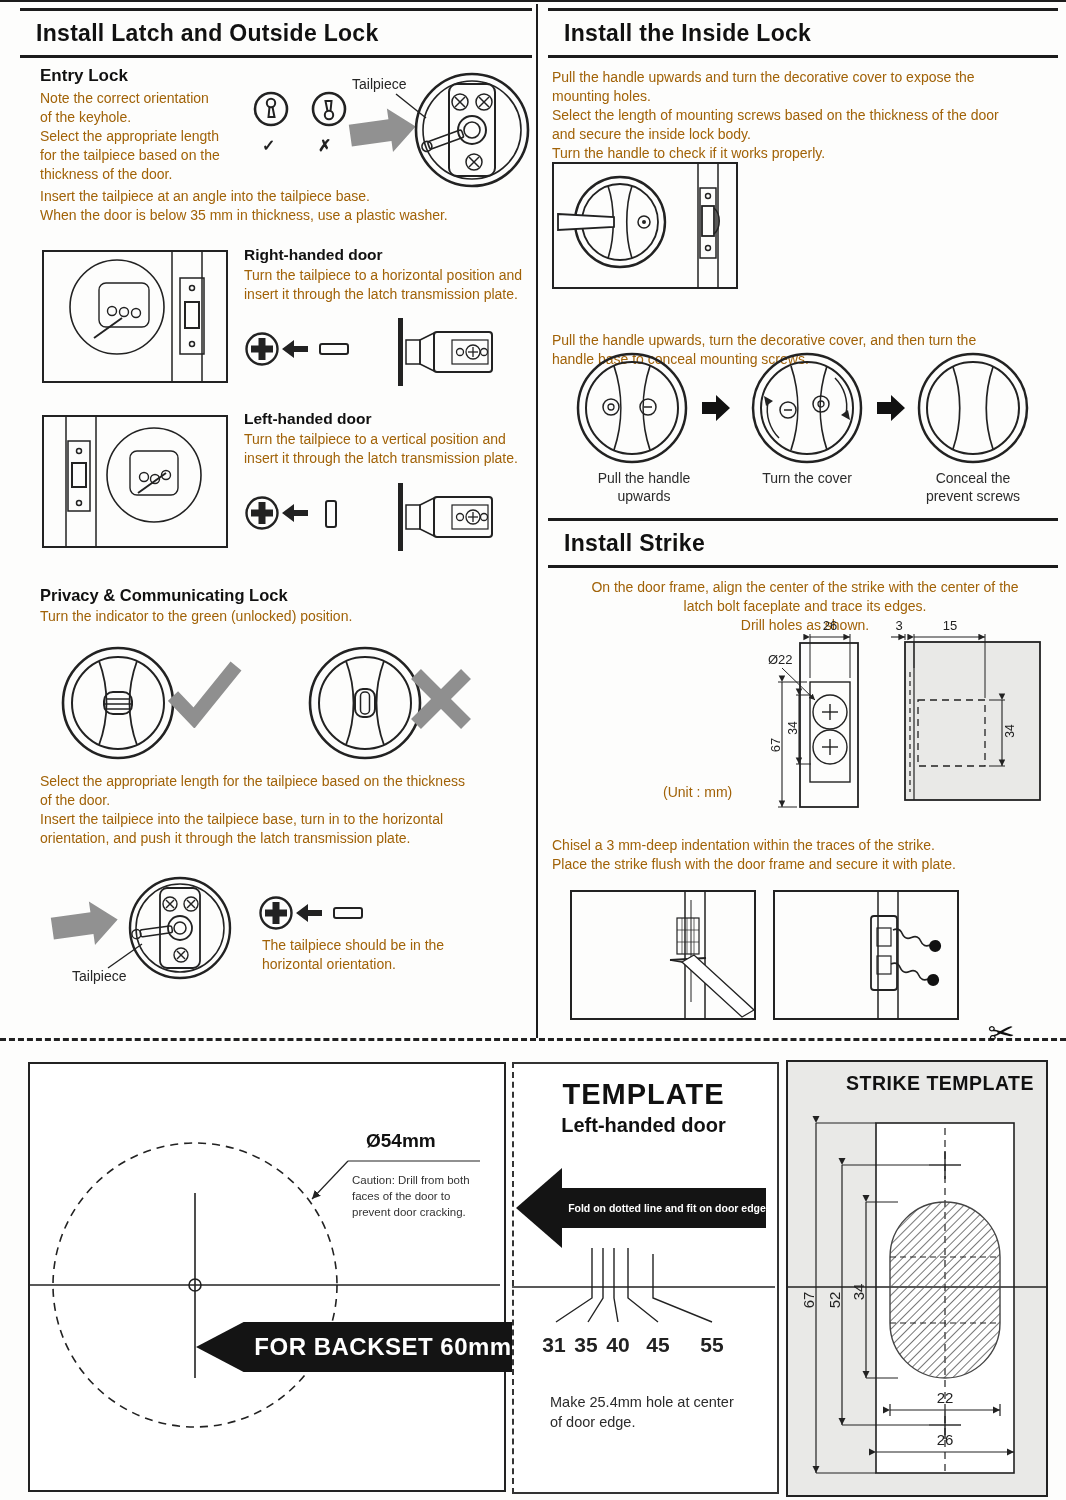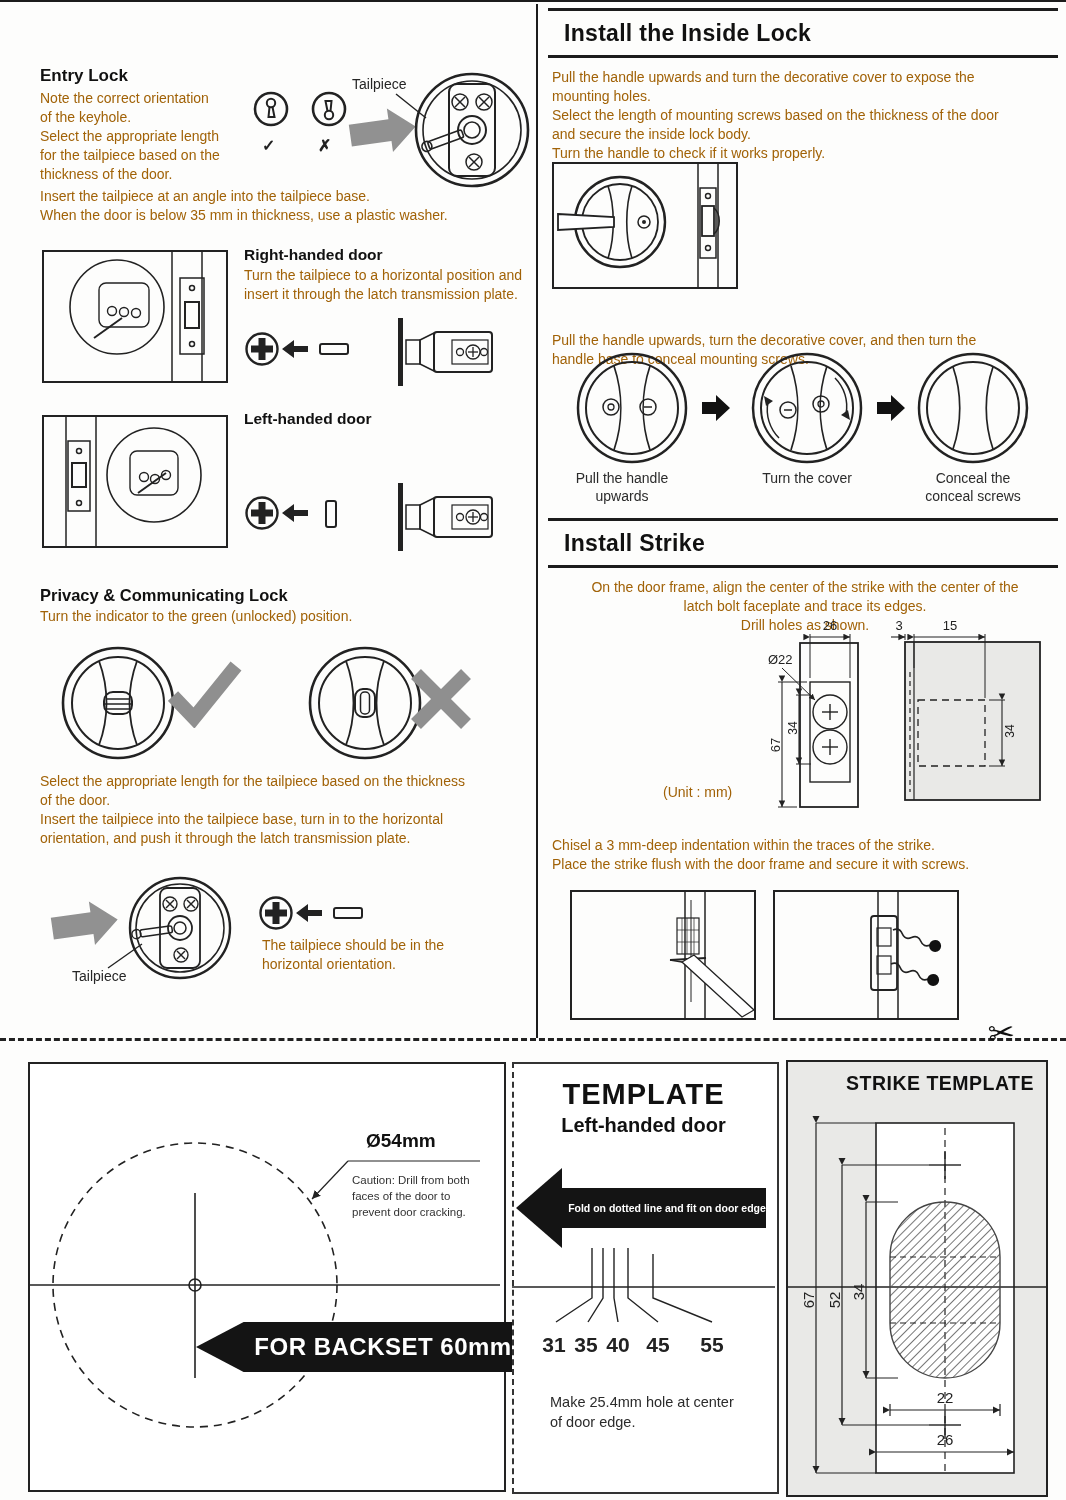--- a/index.html
+++ b/index.html
@@ -24,20 +24,23 @@
   .foldtext{color:#fff;font-weight:bold;font-size:10.5px;text-align:center;line-height:40px;white-space:nowrap;margin-left:6px;}
 </style>
 </head>
 <body>
 
 <div id="page">
 
   <div class="a rule" style="left:0;top:2;width:1066px;height:2px;"></div>
   <div class="a rule" style="left:536px;top:4px;width:2px;height:1034px;"></div>
 
+  <div class="a hdr" style="left:20px;top:8px;width:512px;">
+    <div class="ht">Install Latch and Outside Lock</div>
+  </div>
 
   <div class="a bold17" style="left:40px;top:66px;">Entry Lock</div>
   <div class="a bt" style="left:40px;top:89px;width:212px;">
     <div>Note the correct orientation</div>
     <div>of the keyhole.</div>
     <div>Select the appropriate length</div>
     <div>for the tailpiece based on the</div>
     <div>thickness of the door.</div>
   </div>
   <div class="a bt" style="left:40px;top:187px;width:500px;">
@@ -136,20 +139,21 @@
     <circle cx="37" cy="36" r="2.5" class="ln" stroke-width="1.5"></circle>
     <circle cx="37" cy="88" r="2.5" class="ln" stroke-width="1.5"></circle>
     <circle cx="112" cy="60" r="47" class="ln" stroke-width="1.6"></circle>
     <rect x="88" y="36" width="48" height="44" rx="7" class="ln" stroke-width="1.4"></rect>
     <circle cx="102" cy="62" r="4.5" class="ln" stroke-width="1.4"></circle>
     <circle cx="113" cy="64" r="4.5" class="ln" stroke-width="1.4"></circle>
     <circle cx="124" cy="60" r="4.5" class="ln" stroke-width="1.4"></circle>
     <line x1="96" y1="78" x2="124" y2="58" class="ln" stroke-width="2"></line>
   </svg>
   <div class="a bold15" style="left:244px;top:410px;">Left-handed door</div>
+  <div class="a bt" style="left:244px;top:430px;width:282px;">Turn the tailpiece to a vertical position and insert it through the latch transmission plate.</div>
   <svg class="a" style="left:244px;top:494px;" width="112" height="40" viewBox="0 0 112 40">
     <circle cx="18" cy="19" r="15.5" class="ln" stroke-width="2.4"></circle>
     <rect x="14.5" y="8" width="7" height="22" fill="#222"></rect>
     <rect x="7" y="15.5" width="22" height="7" fill="#222"></rect>
     <polygon points="64,16 50,16 50,10 38,19 50,28 50,22 64,22" fill="#222"></polygon>
     <rect x="82" y="7" width="10" height="26" rx="2" class="ln" stroke-width="2"></rect>
   </svg>
   <svg class="a" style="left:394px;top:481px;" width="104" height="72" viewBox="0 0 104 72">
     <rect x="4" y="2" width="5" height="68" fill="#222"></rect>
     <rect x="12" y="24" width="14" height="24" class="ln" stroke-width="1.5"></rect>
@@ -301,28 +305,28 @@
       <polygon points="41,2 43,12 34,7" fill="#222"></polygon>
     </g>
     <polygon points="325,54 339,54 339,47 353,60 339,73 339,66 325,66" fill="#111"></polygon>
     <g transform="translate(421,60)">
       <circle r="54" class="ln" stroke-width="2.5"></circle>
       <circle r="46" class="ln" stroke-width="2"></circle>
       <path d="M-20,-41 C-11,-15 -11,15 -20,41" class="ln" stroke-width="1.7"></path>
       <path d="M20,-41 C11,-15 11,15 20,41" class="ln" stroke-width="1.7"></path>
     </g>
   </svg>
-  <div class="a cap" style="left:562px;top:470px;width:120px;">
+  <div class="a cap" style="left:584px;top:470px;width:120px;">
     <div>Pull the handle</div>
     <div>upwards</div>
   </div>
   <div class="a cap" style="left:737px;top:470px;width:140px;">Turn the cover</div>
   <div class="a cap" style="left:893px;top:470px;width:160px;">
     <div>Conceal the</div>
-    <div>conceal screws</div>
+    <div>prevent screws</div>
   </div>
 
   <div class="a hdr" style="left:548px;top:518px;width:510px;">
     <div class="ht">Install Strike</div>
   </div>
   <div class="a bt" style="left:552px;top:578px;width:506px;text-align:center;">
     <div>On the door frame, align the center of the strike with the center of the</div>
     <div>latch bolt faceplate and trace its edges.</div>
     <div>Drill holes as shown.</div>
   </div>
@@ -370,21 +374,21 @@
     <rect x="263" y="88" width="67" height="66" class="ln" stroke-width="1.3" stroke-dasharray="7,5"></rect>
     <line x1="334" y1="88" x2="350" y2="88" class="ln" stroke-width="1"></line>
     <line x1="334" y1="154" x2="350" y2="154" class="ln" stroke-width="1"></line>
     <line x1="347" y1="88" x2="347" y2="154" class="ln" stroke-width="1.1" marker-start="url(#arw)" marker-end="url(#arw)"></line>
     <text x="357" y="125" font-size="12" text-anchor="middle" transform="rotate(-90 355 121)">34</text>
   </svg>
   <div class="a bt" style="left:663px;top:783px;">(Unit : mm)</div>
 
   <div class="a bt" style="left:552px;top:836px;width:506px;">
     <div>Chisel a 3 mm-deep indentation within the traces of the strike.</div>
-    <div>Place the strike flush with the door frame and secure it with screws.</div>
+    <div>Place the strike flush with the door frame and secure it with plate.</div>
   </div>
 
   <svg class="a" style="left:570px;top:890px;" width="186" height="130" viewBox="0 0 186 130">
     <rect x="1" y="1" width="184" height="128" class="ln" stroke-width="2"></rect>
     <line x1="115" y1="1" x2="115" y2="129" class="ln" stroke-width="1.5"></line>
     <line x1="135" y1="1" x2="135" y2="129" class="ln" stroke-width="1.5"></line>
     <line x1="121" y1="10" x2="121" y2="112" class="ln" stroke-width="1"></line>
     <rect x="107" y="28" width="22" height="36" class="ln" stroke-width="1.2"></rect>
     <line x1="112" y1="28" x2="112" y2="64" class="ln" stroke-width=".7"></line>
     <line x1="117" y1="28" x2="117" y2="64" class="ln" stroke-width=".7"></line>

